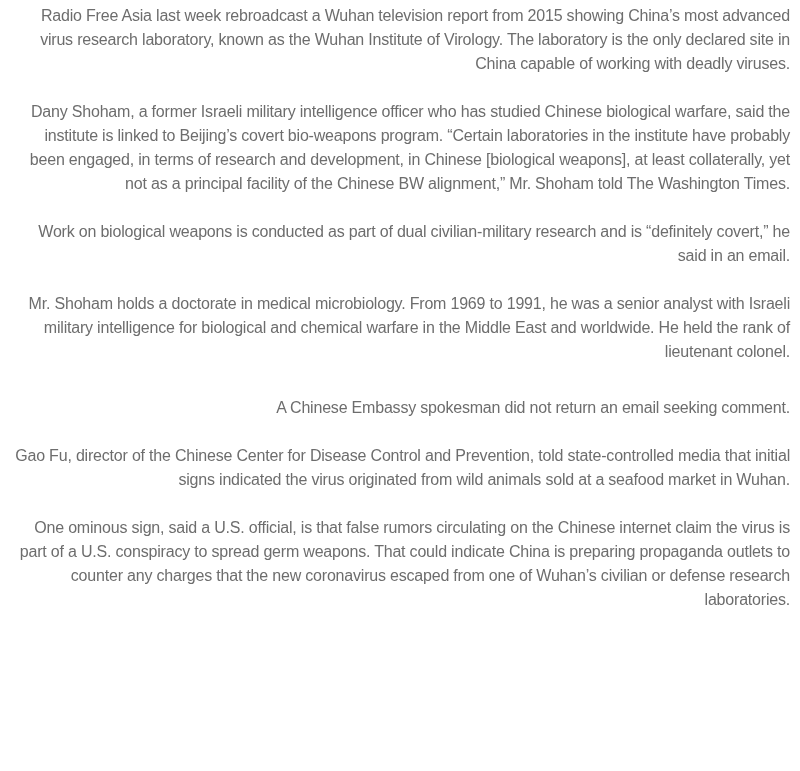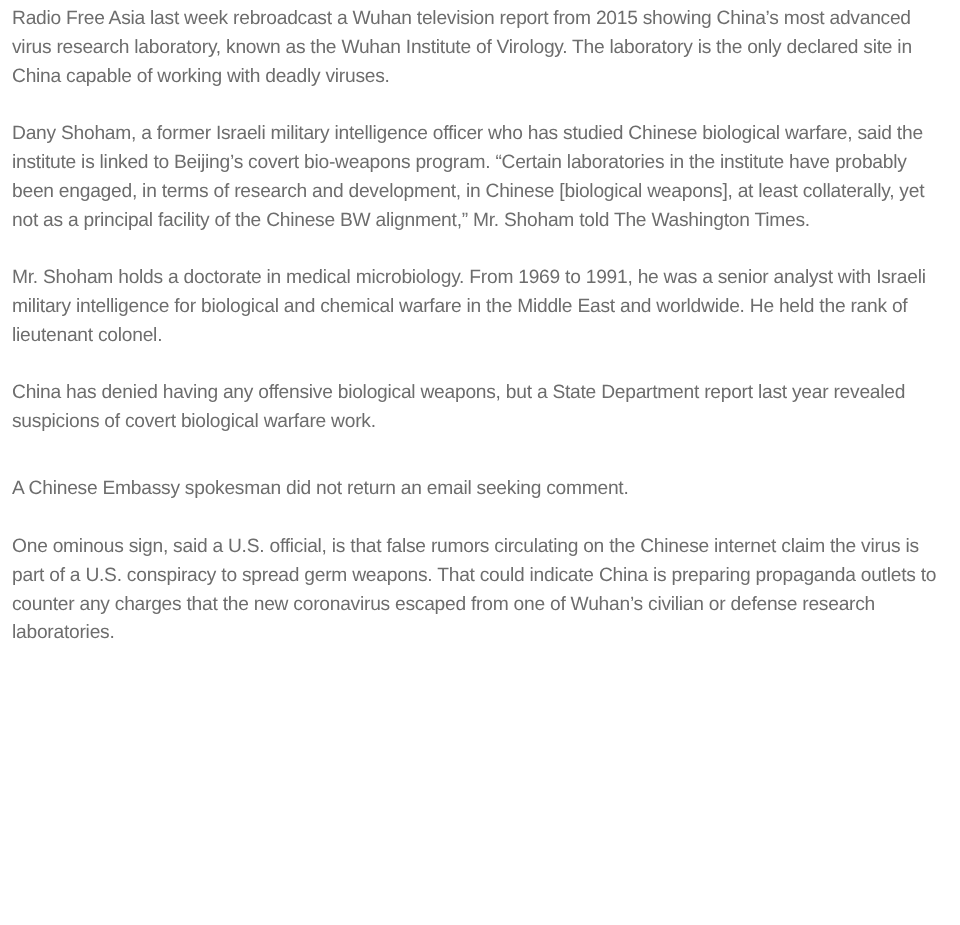--- a/index.html
+++ b/index.html
@@ -16,28 +16,30 @@
     font-family: "Liberation Sans", "DejaVu Sans", sans-serif;
     font-size: 16px;
     line-height: 24px;
     letter-spacing: -0.2px;
     color: #6d6d6d;
     background: #ffffff;
   }
   .article-body p {
     margin: 0 0 24px 0;
     padding: 0;
+    text-align: right;
   }
   .article-body p.extra-gap {
     margin-top: 32px; 
   }
 </style>
 </head>
 <body>
 
 <main class="article-body">
   <p>Radio Free Asia last week rebroadcast a Wuhan television report from 2015 showing China’s most advanced virus research laboratory, known as the Wuhan Institute of Virology. The laboratory is the only declared site in China capable of working with deadly viruses.</p>
   <p>Dany Shoham, a former Israeli military intelligence officer who has studied Chinese biological warfare, said the institute is linked to Beijing’s covert bio-weapons program. “Certain laboratories in the institute have probably been engaged, in terms of research and development, in Chinese [biological weapons], at least collaterally, yet not as a principal facility of the Chinese BW alignment,” Mr. Shoham told The Washington Times.</p>
+  <p>Work on biological weapons is conducted as part of dual civilian-military research and is “definitely covert,” he said in an email.</p>
   <p>Mr. Shoham holds a doctorate in medical microbiology. From 1969 to 1991, he was a senior analyst with Israeli military intelligence for biological and chemical warfare in the Middle East and worldwide. He held the rank of lieutenant colonel.</p>
-  <p>China has denied having any offensive biological weapons, but a State Department report last year revealed suspicions of covert biological warfare work.</p>
   <p class="extra-gap">A Chinese Embassy spokesman did not return an email seeking comment.</p>
+  <p>Gao Fu, director of the Chinese Center for Disease Control and Prevention, told state-controlled media that initial signs indicated the virus originated from wild animals sold at a seafood market in Wuhan.</p>
   <p>One ominous sign, said a U.S. official, is that false rumors circulating on the Chinese internet claim the virus is part of a U.S. conspiracy to spread germ weapons. That could indicate China is preparing propaganda outlets to counter any charges that the new coronavirus escaped from one of Wuhan’s civilian or defense research laboratories.</p>
 </main>
 
 </body></html>

